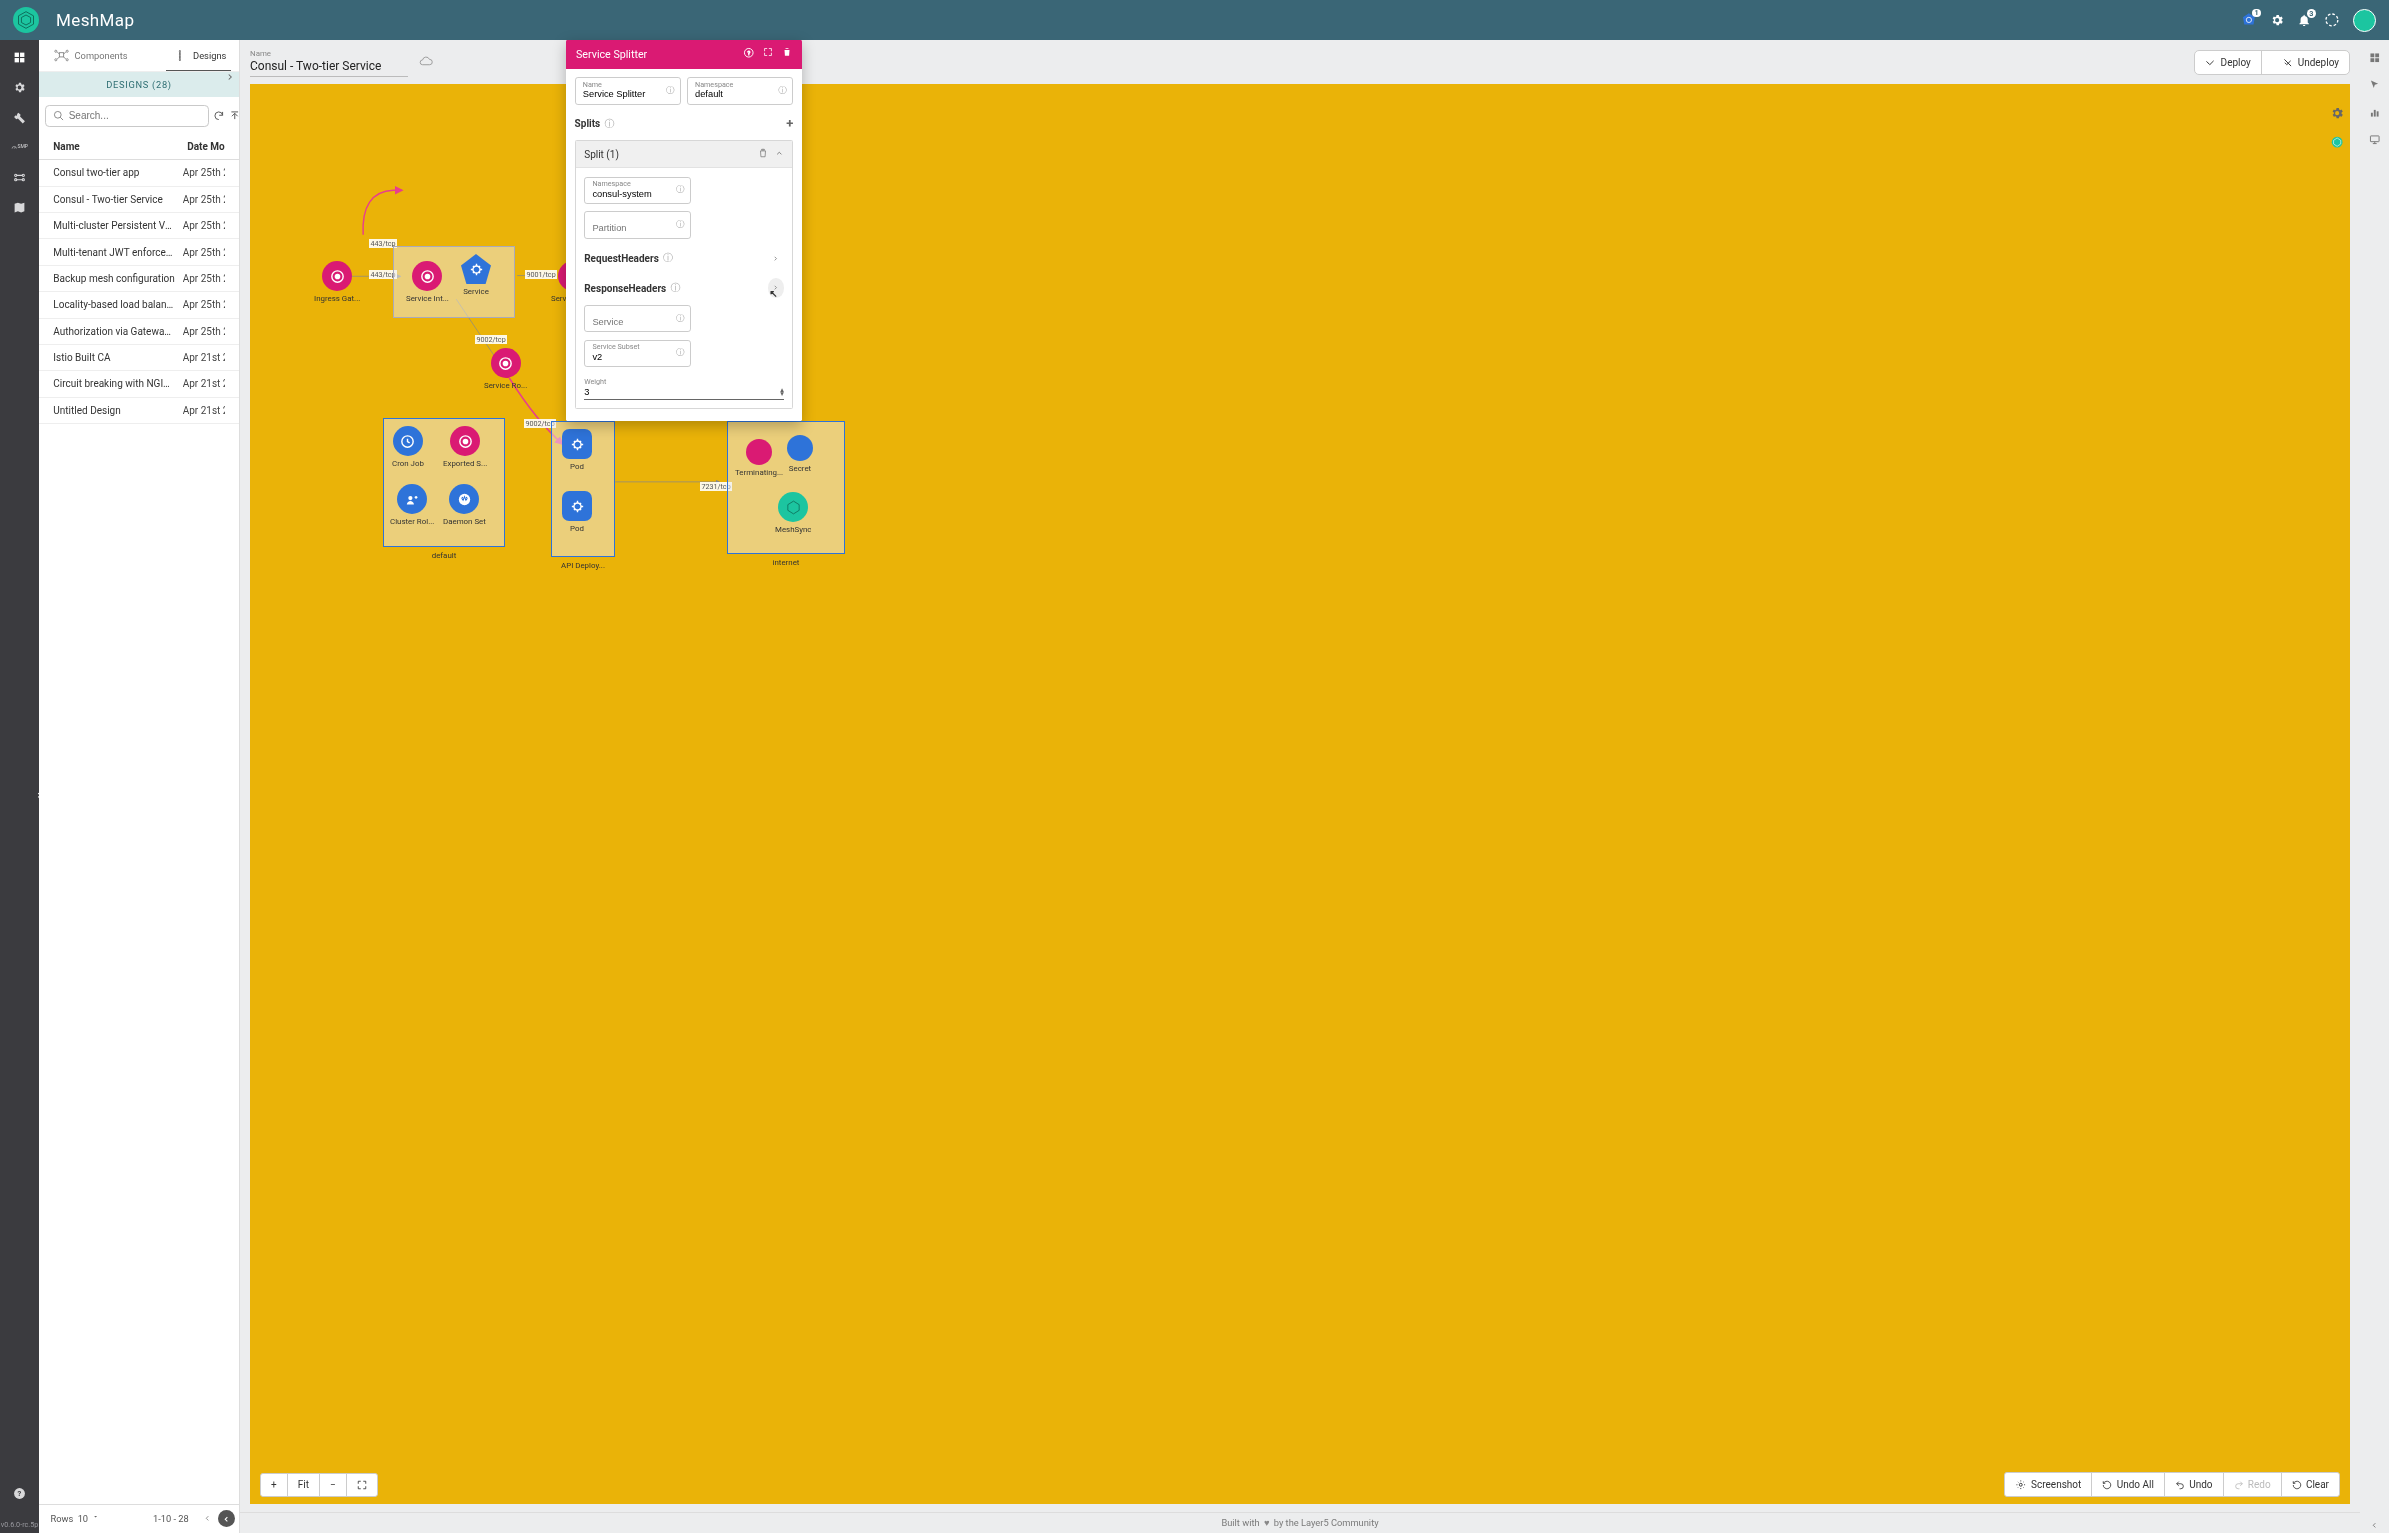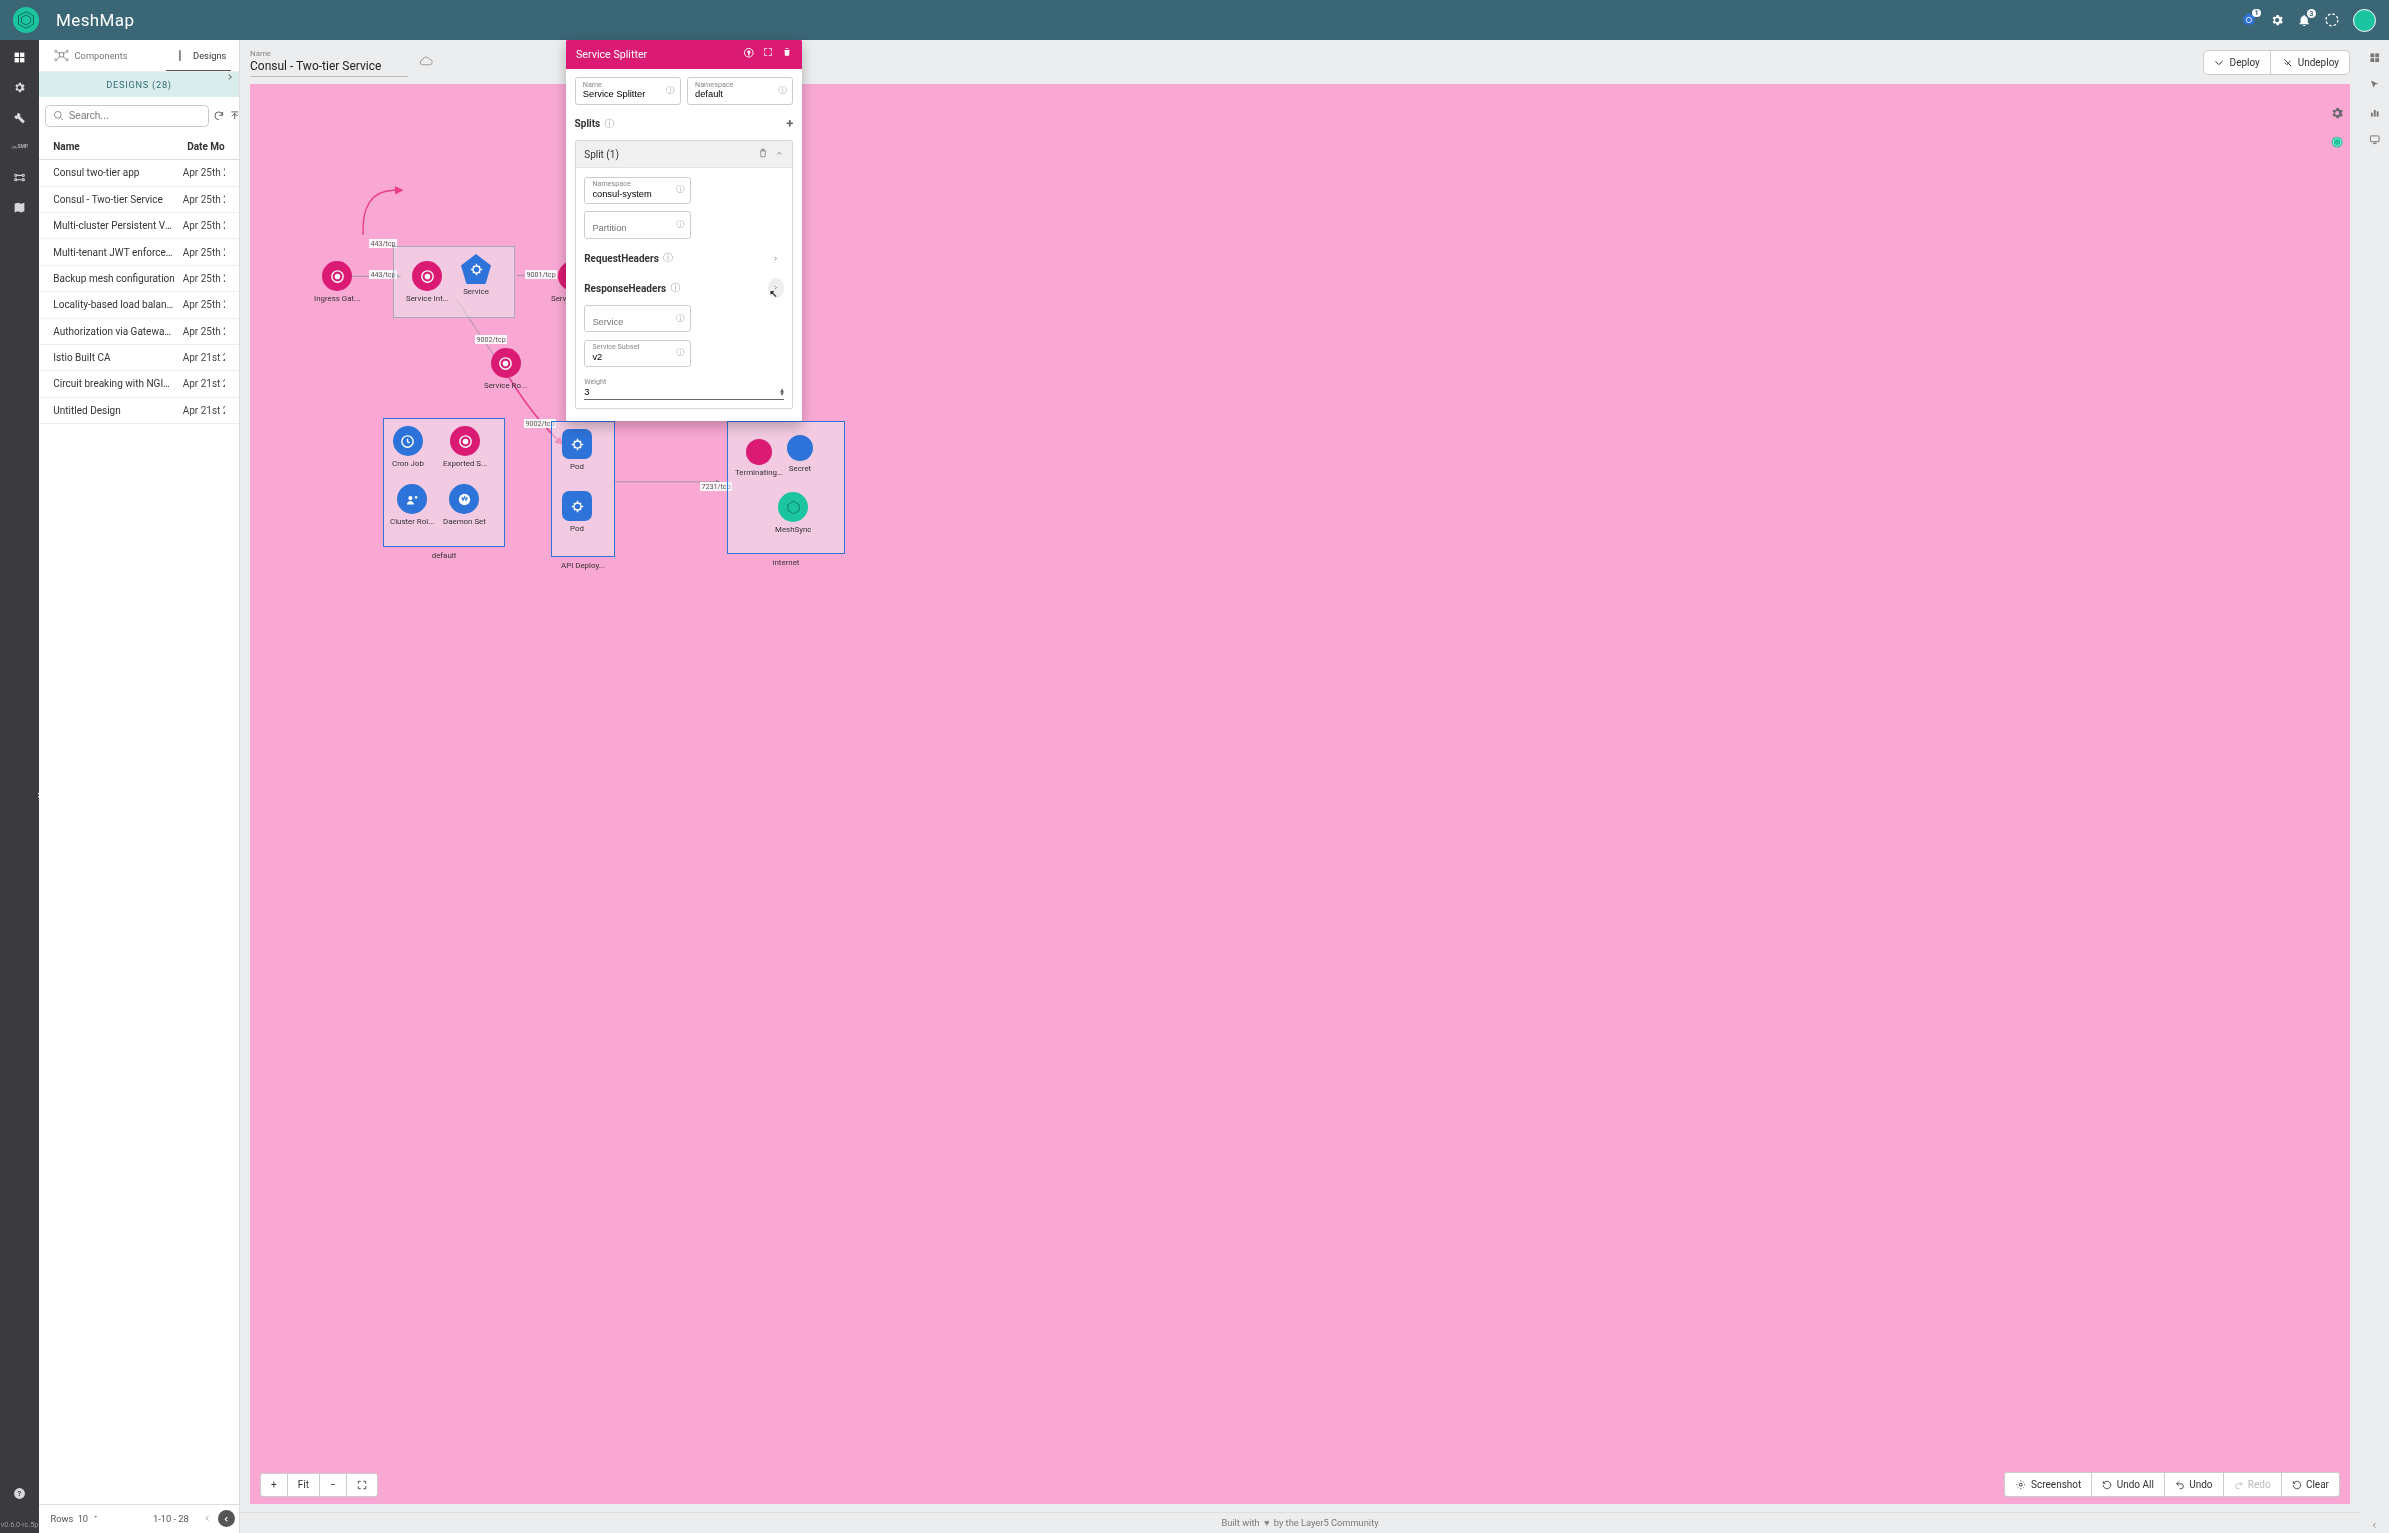--- a/index.html
+++ b/index.html
@@ -56,25 +56,25 @@
     .lp-circle-collapse { position: absolute; bottom: 5.7px; right: 4.3px; width: 17px; height: 17px; border-radius: 50%; background: #555; color: #fff; display: flex; align-items: center; justify-content: center; cursor: pointer; }
     
     
     .main { flex: 1; display: flex; flex-direction: column; min-width: 0; position: relative; background: #ecedee; }
     .main-header { display: flex; align-items: center; padding: 8.6px 10px 0; gap: 7.2px; }
     .name-field { flex: 0 0 158px; }
     .name-field .label { font-size: 7.9px; color: #888; }
     .name-field .value { font-size: 12px; color: #222; padding: 1.4px 0 2.9px; border-bottom: 0.7px solid #bbb; }
     .cloud-icon { color: #9a9a9a; margin-left: 4.3px; }
     .main-header-spacer { flex: 1; }
-    .deploy-btns { display: flex; gap: 1px; background: #fff; border: 0.7px solid #ccc; border-radius: 5px; overflow: hidden; }
+    .deploy-btns { display: flex; gap: 10px; background: #fff; border: 0.7px solid #ccc; border-radius: 5px; overflow: hidden; }
     .deploy-btn { display: flex; align-items: center; gap: 4.3px; padding: 5.7px 10px; cursor: pointer; border-right: 0.7px solid #ccc; font-size: 10px; }
     .deploy-btn:last-child { border-right: none; }
     
-    .canvas-wrap { flex: 1; margin: 7.2px 10px; background: #f9a8d4; position: relative; overflow: hidden; }
+    .canvas-wrap { flex: 1; margin: 7.2px 10px; background: #eab308; position: relative; overflow: hidden; }
     
     
     .node { position: absolute; display: flex; flex-direction: column; align-items: center; gap: 2.9px; }
     .node .circle { width: 30px; height: 30px; border-radius: 50%; display: flex; align-items: center; justify-content: center; }
     .node .circle svg { width: 17px; height: 17px; }
     .node .lbl { font-size: 7.9px; color: #333; max-width: 52px; white-space: nowrap; overflow: hidden; text-overflow: ellipsis; text-align: center; }
     .c-pink { background: #da1a73; }
     .c-blue { background: #2e73d9; }
     .c-teal { background: #1cc5a0; }
     

